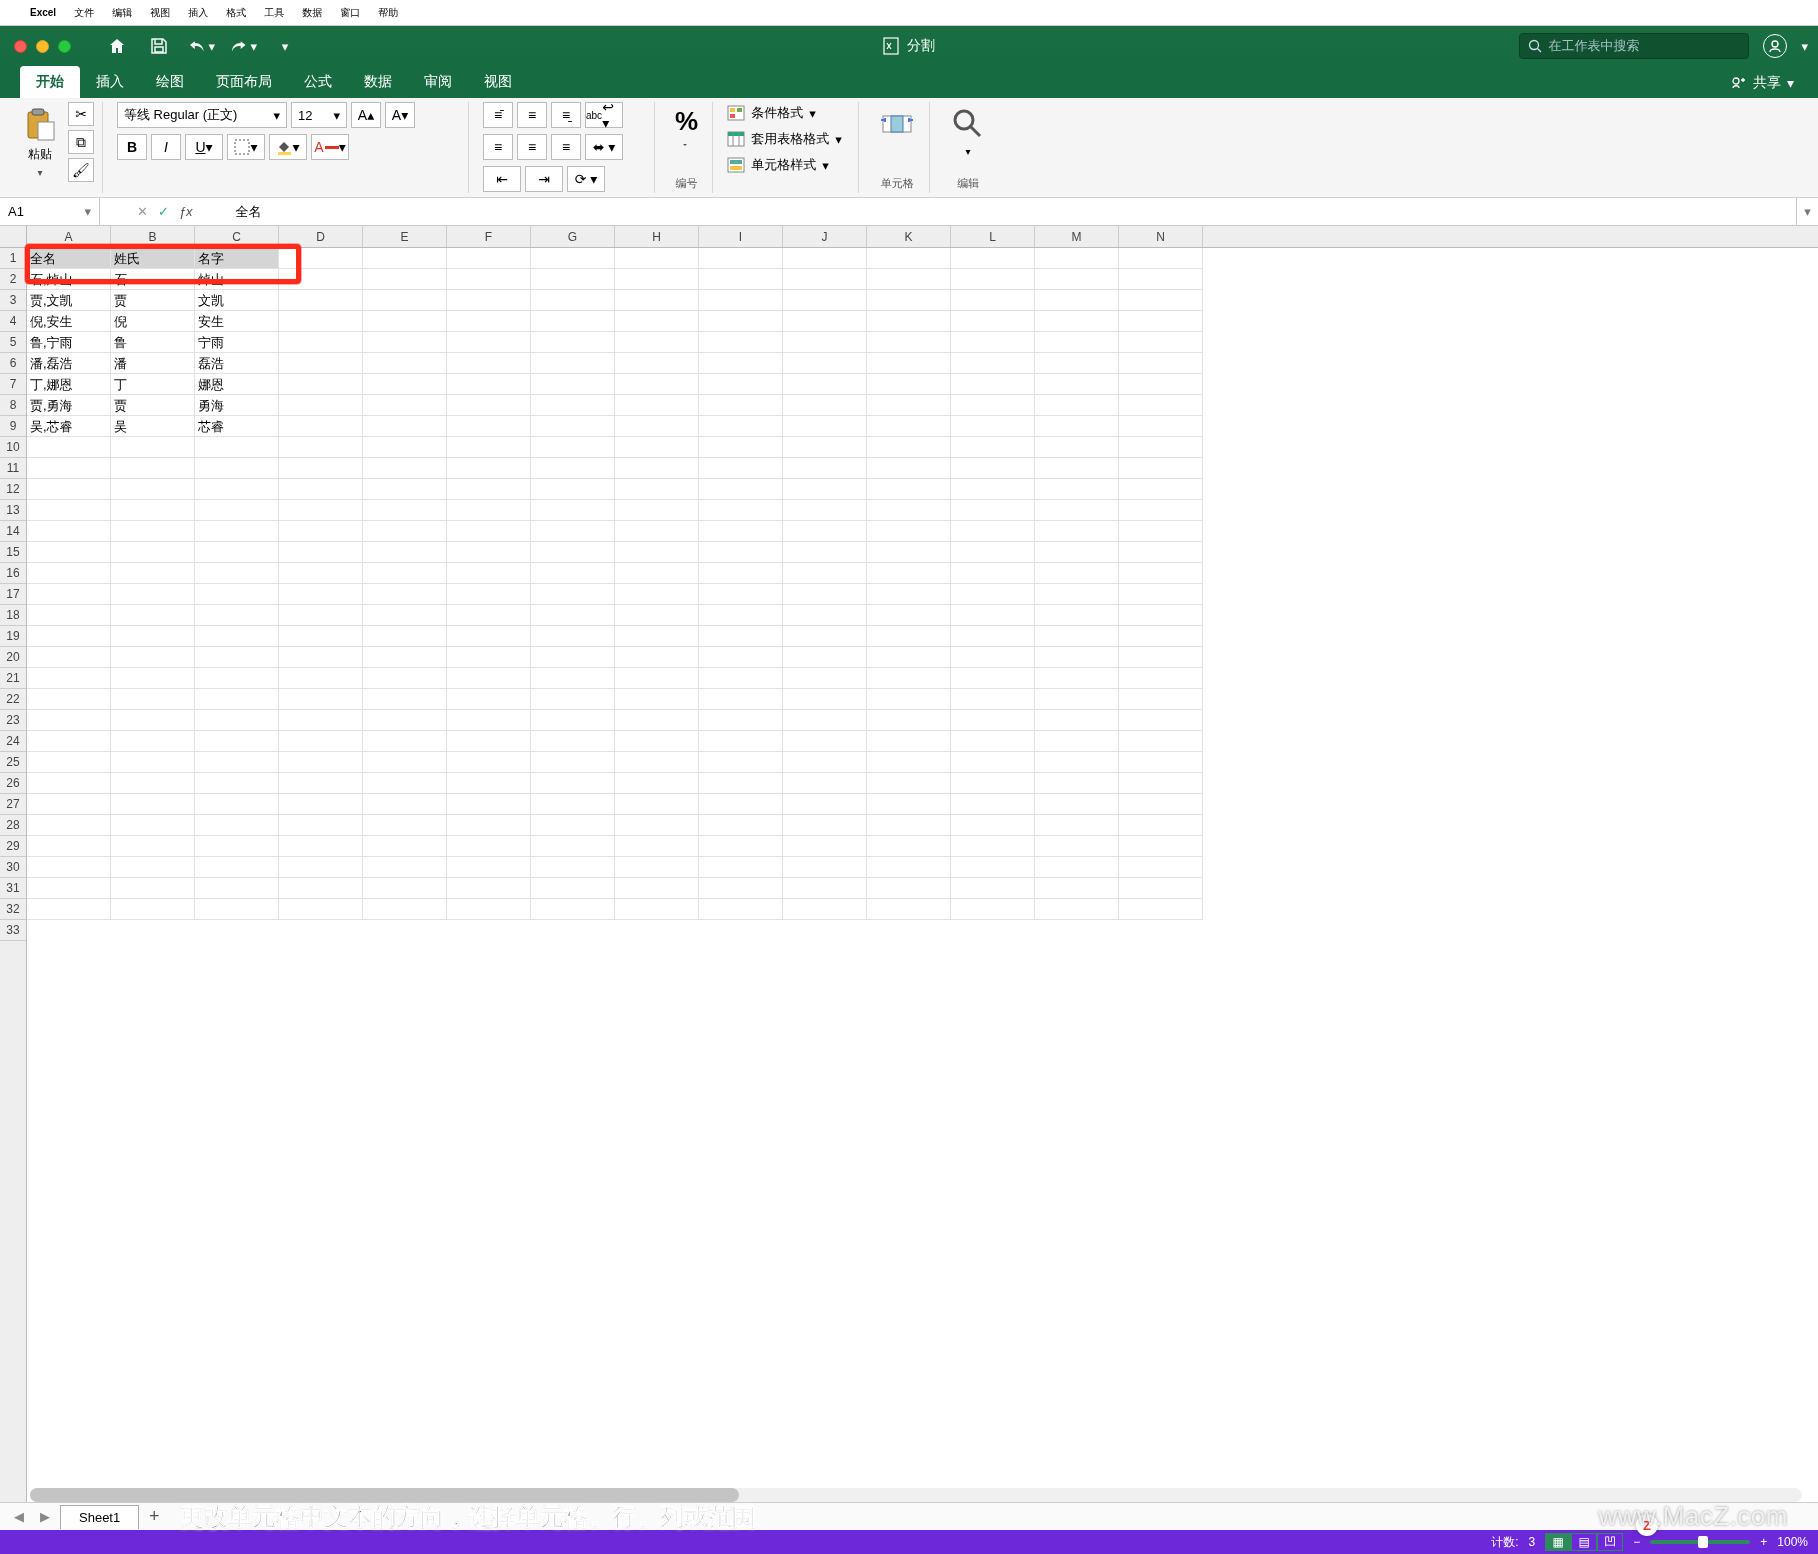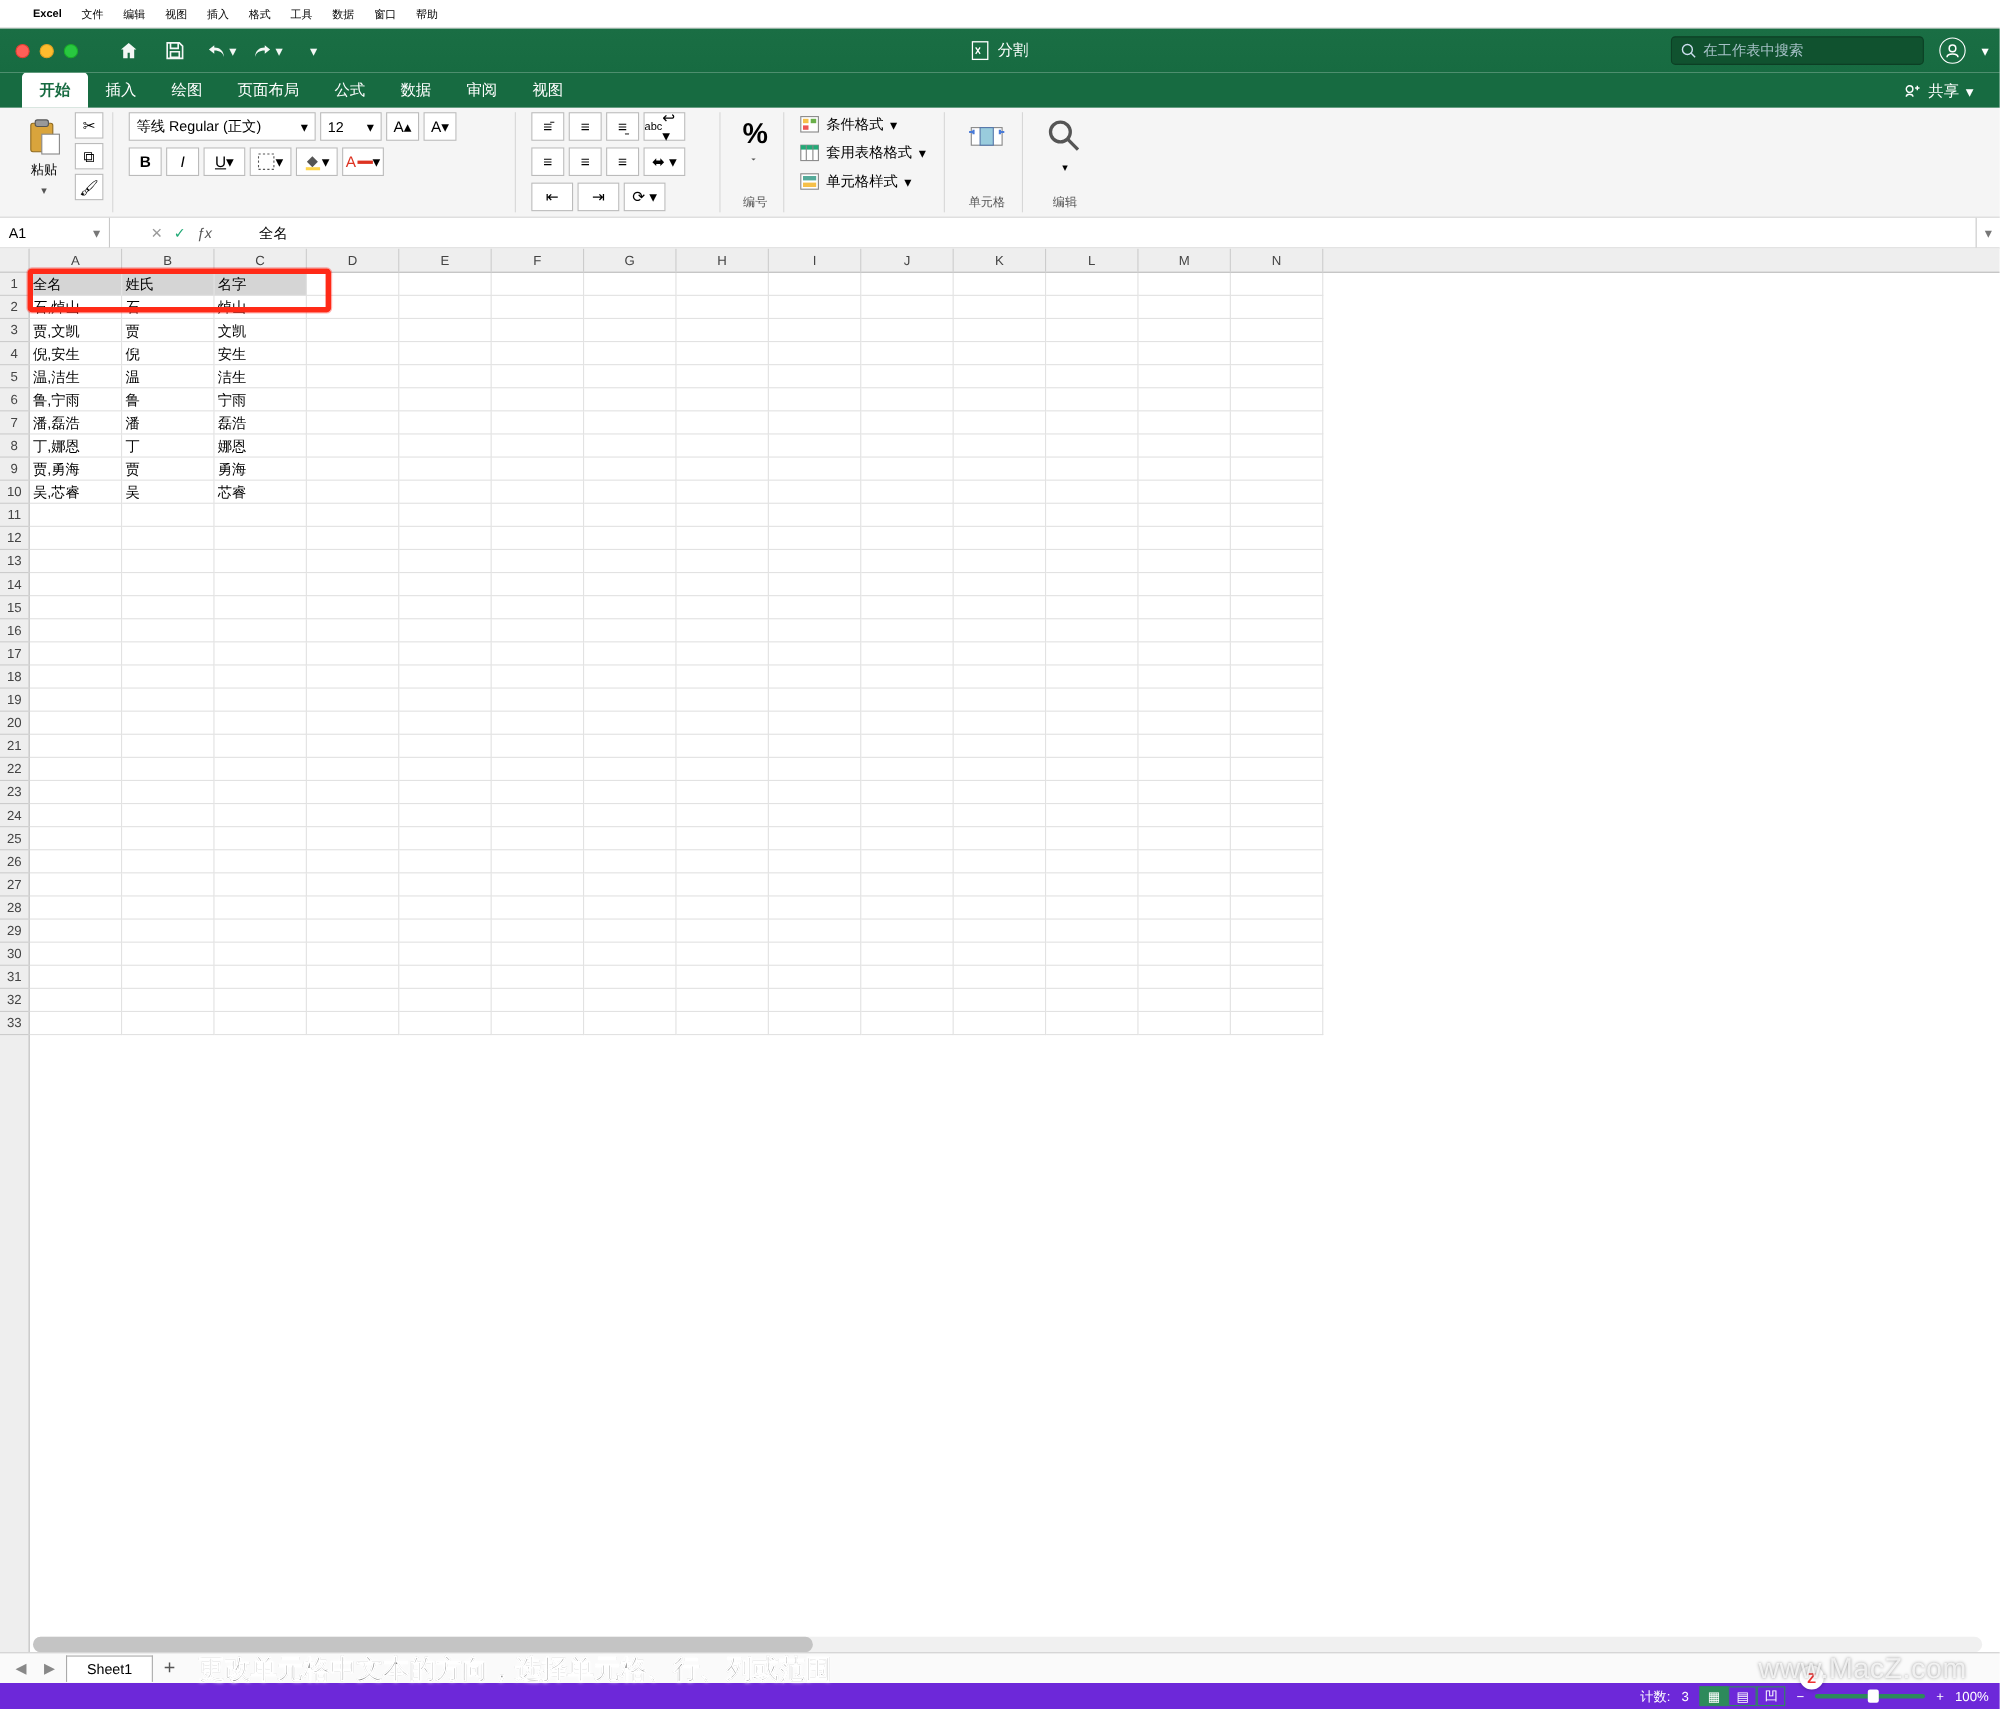--- a/index.html
+++ b/index.html
@@ -444,36 +444,20 @@
         <div class="cell"></div>
         <div class="cell"></div>
         <div class="cell"></div>
         <div class="cell"></div>
         <div class="cell"></div>
         <div class="cell"></div>
         <div class="cell"></div>
         <div class="cell"></div>
       </div>
       <div class="cell-row">
-        <div class="cell">温,洁生</div>
-        <div class="cell">温</div>
-        <div class="cell">洁生</div>
-        <div class="cell"></div>
-        <div class="cell"></div>
-        <div class="cell"></div>
-        <div class="cell"></div>
-        <div class="cell"></div>
-        <div class="cell"></div>
-        <div class="cell"></div>
-        <div class="cell"></div>
-        <div class="cell"></div>
-        <div class="cell"></div>
-        <div class="cell"></div>
-      </div>
-      <div class="cell-row">
         <div class="cell">鲁,宁雨</div>
         <div class="cell">鲁</div>
         <div class="cell">宁雨</div>
         <div class="cell"></div>
         <div class="cell"></div>
         <div class="cell"></div>
         <div class="cell"></div>
         <div class="cell"></div>
         <div class="cell"></div>
         <div class="cell"></div>

